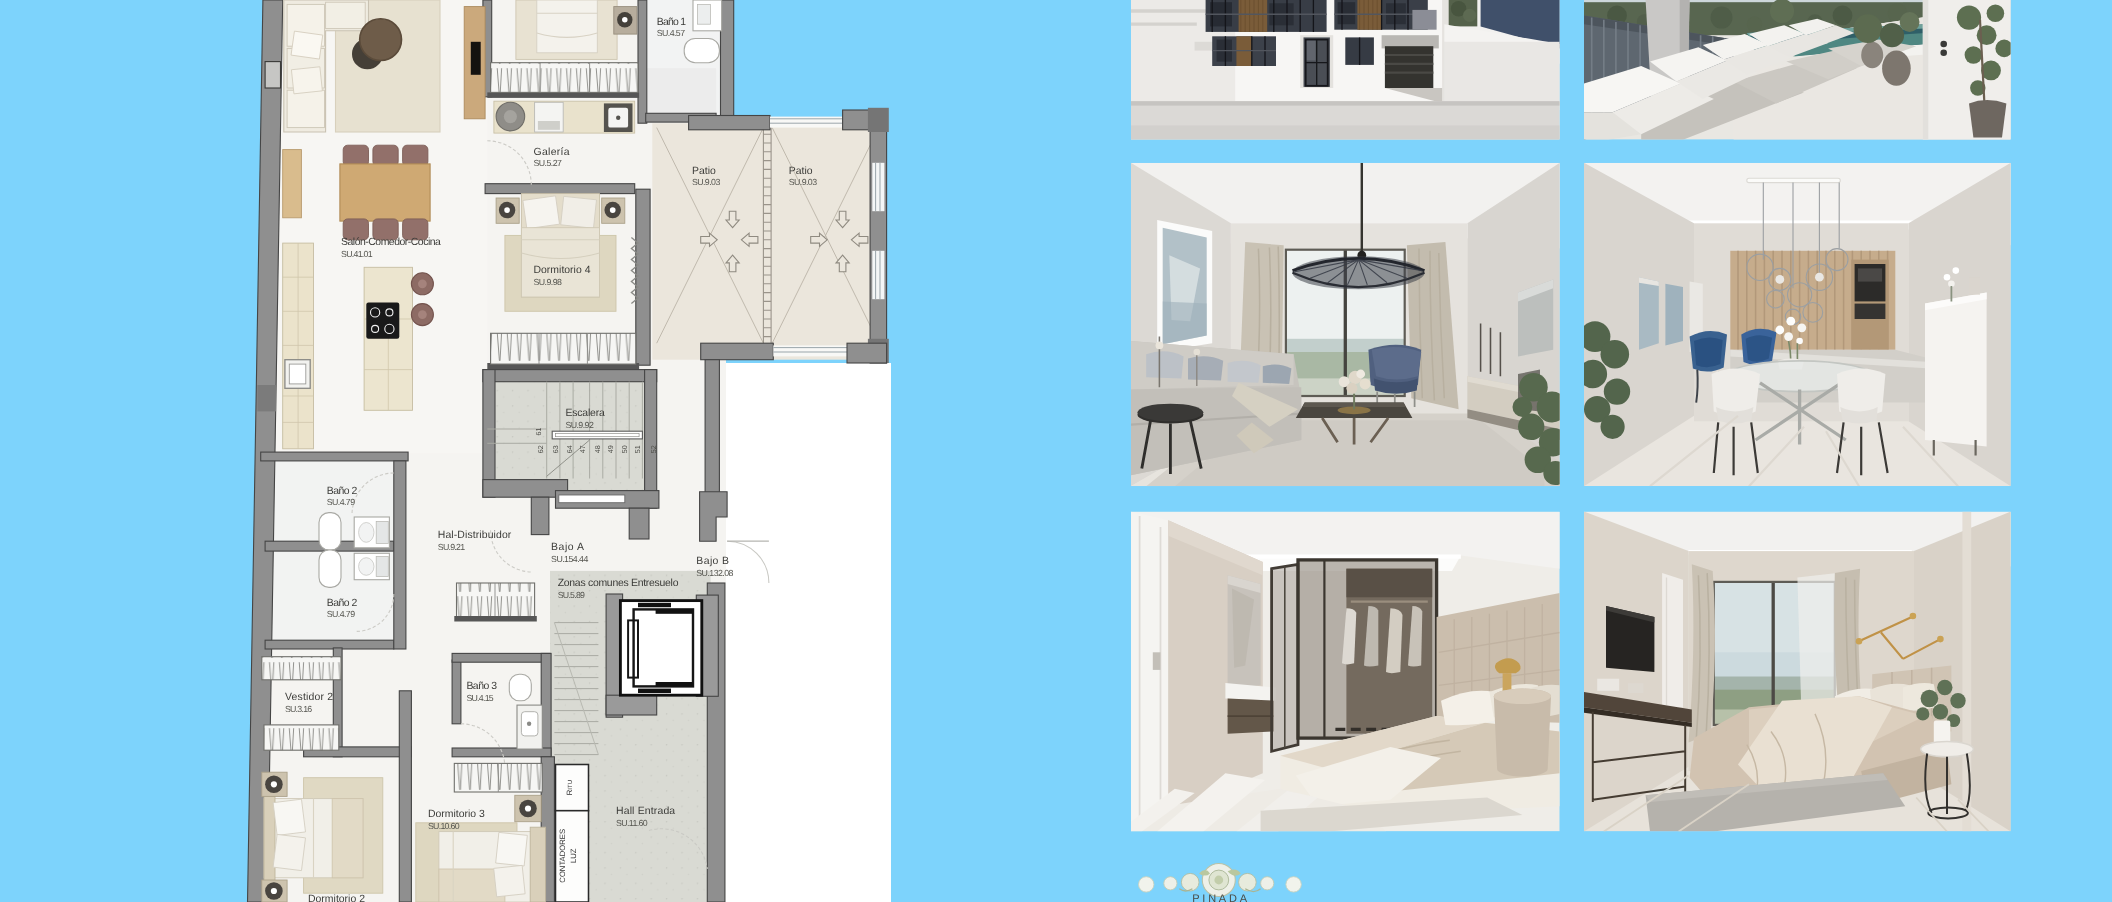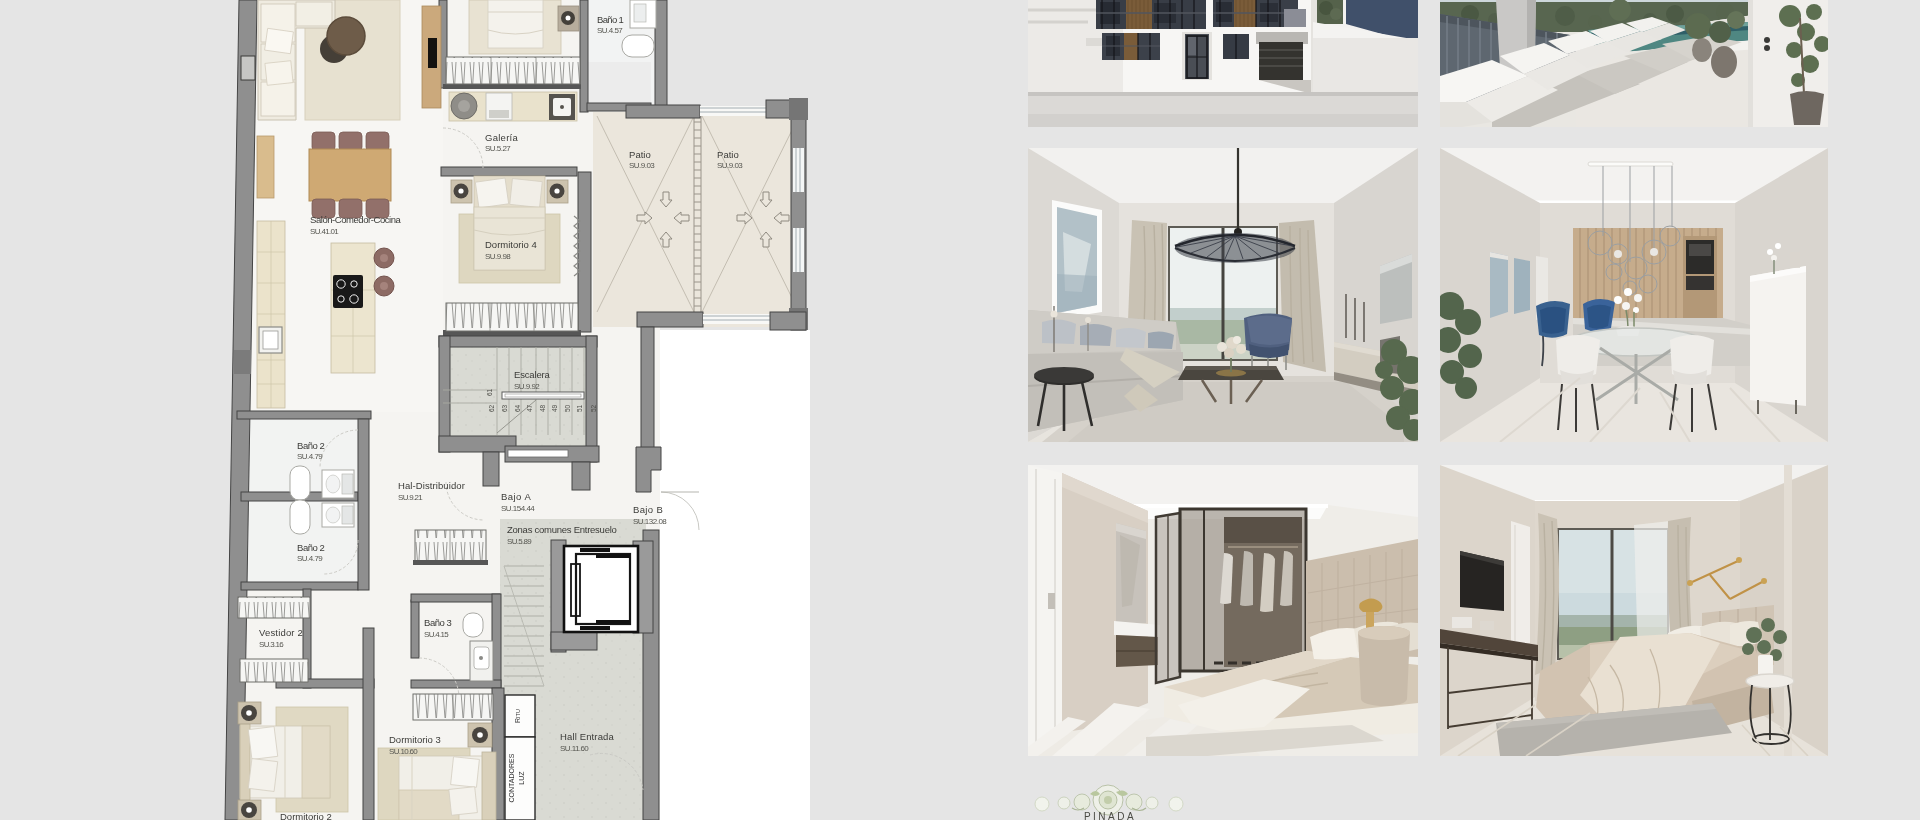--- a/index.html
+++ b/index.html
@@ -1,16 +1,16 @@
 <!DOCTYPE html>
 <html><head>
 <meta charset="utf-8">
 <style>
   html,body{margin:0;padding:0;background:#ffffff;}
-  #page{position:relative;width:1920px;height:820px;overflow:hidden;background:#e5e5e5;
+  #page{position:relative;width:1920px;height:820px;overflow:hidden;background:#7dd3fc;
         font-family:"Liberation Sans",sans-serif;}
   .photo{position:absolute;overflow:hidden;}
   svg{display:block;}
   text{font-family:"Liberation Sans",sans-serif;}
 </style>
 </head>
 <body>
 <div id="page">
 
 <svg id="plan" style="position:absolute;left:0;top:0" width="900" height="820" viewBox="0 0 900 820">

